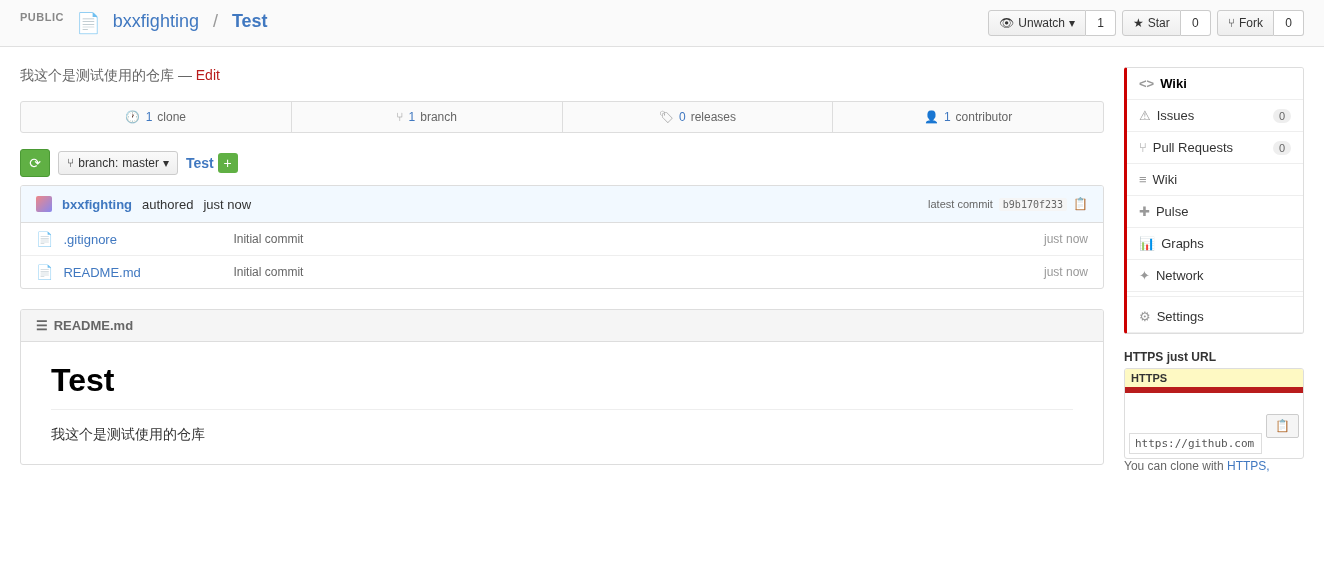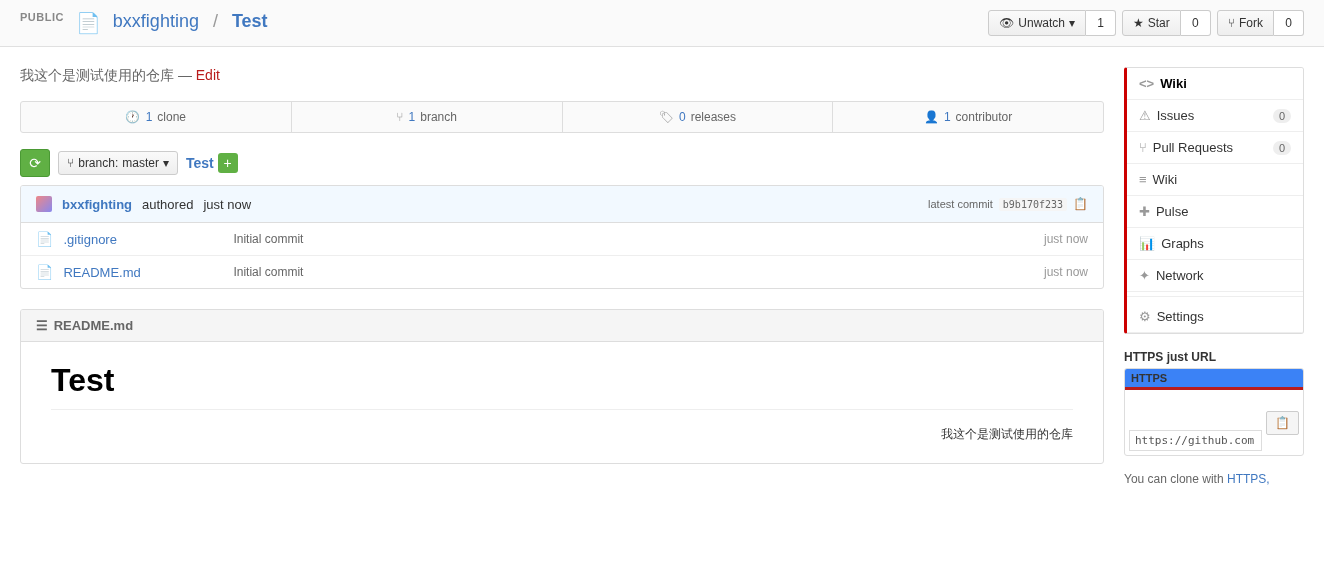--- a/index.html
+++ b/index.html
@@ -287,23 +287,22 @@
     }
     .readme-title {
       font-size: 32px;
       font-weight: bold;
       color: #000;
       margin-bottom: 16px;
       border-bottom: 1px solid #eee;
       padding-bottom: 10px;
     }
     .readme-description {
-      font-size: 12px;
+      font-size: 14px;
       color: #333;
-      text-align: right;
     }
     .sidebar-item {
       display: flex;
       align-items: center;
       justify-content: space-between;
       padding: 8px 12px;
       border-bottom: 1px solid #eee;
       cursor: pointer;
       text-decoration: none;
       color: #333;
@@ -537,26 +536,26 @@
         <div class="sidebar-item-left">
           <span class="sidebar-icon">⚙</span>
           <span>Settings</span>
         </div>
       </div>
 
     </div>
 
     <div style="margin-top: 16px; font-size: 12px; font-weight: bold; color: #333; margin-bottom: 4px;">HTTPS just URL</div>
     <div style="border: 1px solid #ddd; border-radius: 3px; overflow: hidden;">
-      <div style="background: #3b82f6; padding: 3px 6px; border-bottom: 3px solid #b91c1c; font-size: 11px; font-weight: bold;">HTTPS</div>
+      <div style="background: #fef9c3; padding: 3px 6px; border-bottom: 6px solid #b91c1c; font-size: 11px; font-weight: bold;">HTTPS</div>
       <div style="display: flex; align-items: center; padding: 4px; gap: 4px;">
         <input class="clone-url-input" type="text" value="https://github.com" readonly="" style="flex: 1 1 0%; border: 1px solid rgb(221, 221, 221); padding: 3px 5px; font-size: 11px; font-family: monospace; color: rgb(85, 85, 85); outline: none; min-width: 0px; margin-top: 36px;">
         <button class="clone-copy-btn">📋</button>
       </div>
     </div>
-    <div style="font-size: 12px; color: #666; margin-top: 16px;">
+    <div style="font-size: 12px; color: #666; margin-top: 0;">
       <span>You can clone with </span>
       <a style="color:#4078c0; text-decoration:none;">HTTPS,</a>
     </div>
 
   </div>
 
 </div>
 
 </body></html>

